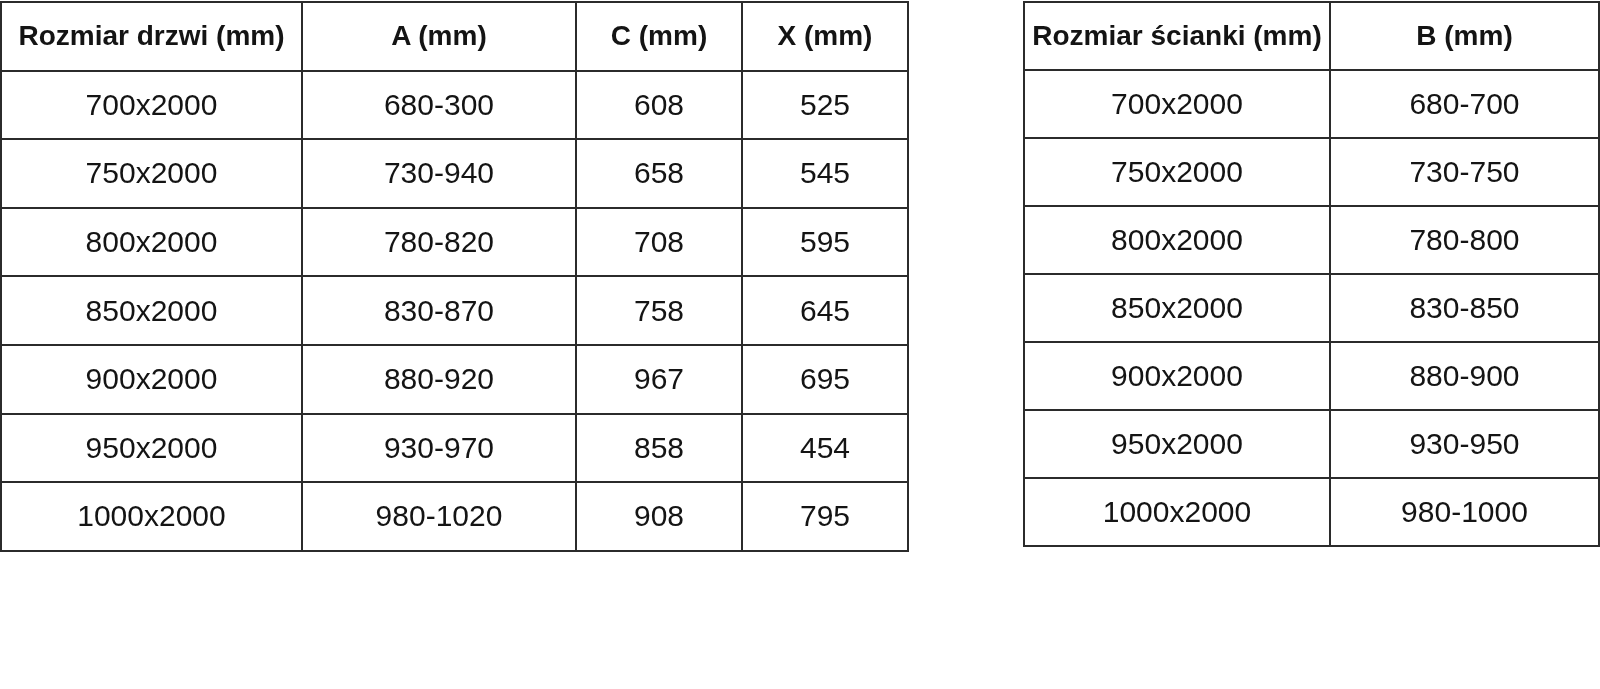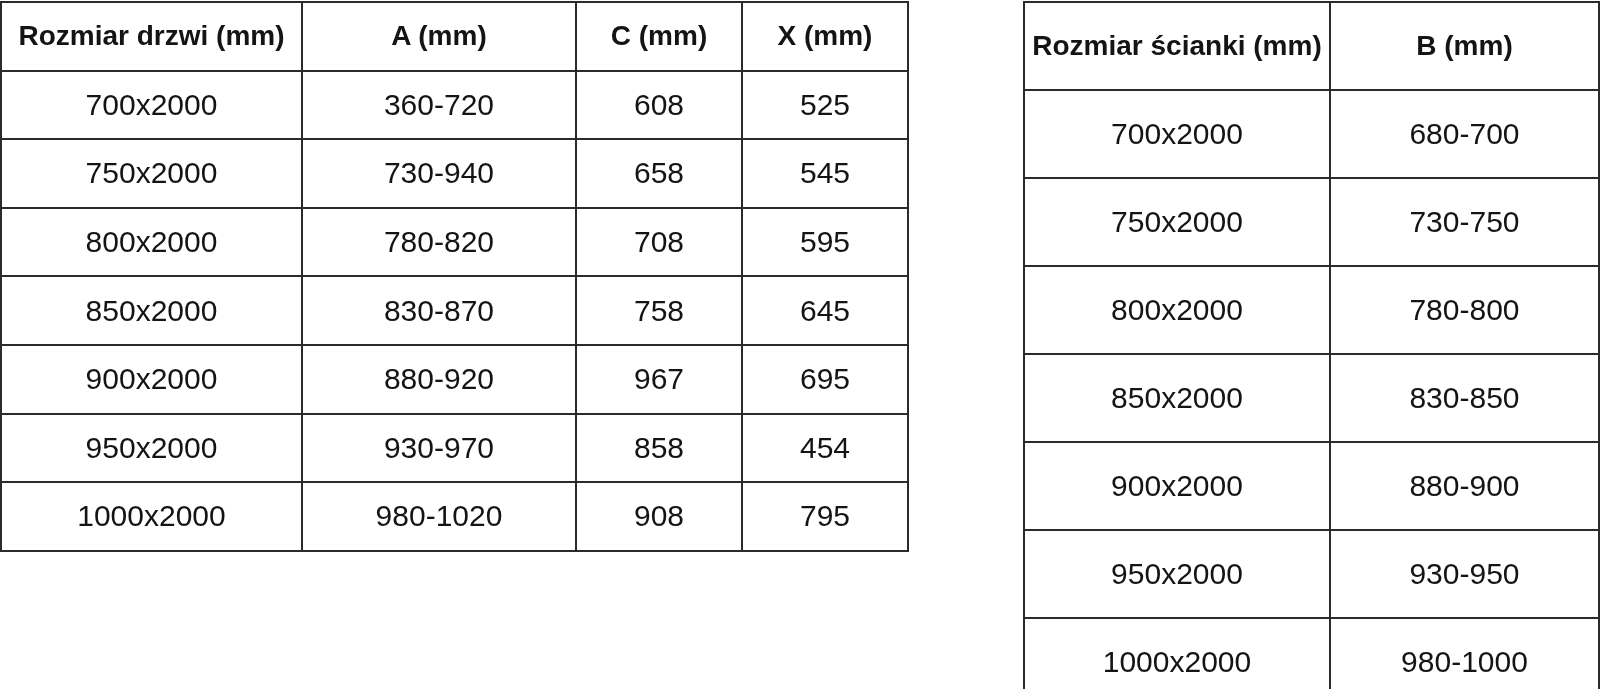--- a/index.html
+++ b/index.html
@@ -57,21 +57,21 @@
   #door-table .col-a    { width: 274px; }
   #door-table .col-c    { width: 166px; }
   #door-table .col-x    { width: 166px; }
 
   
   #wall-table {
     left: 1023px;
     top: 1px;
     width: 575px;
   }
-  #wall-table tr { height: 88px; }
+  #wall-table tr { height: 68px; }
   #wall-table .col-size { width: 306px; }
   #wall-table .col-b    { width: 269px; }
 </style>
 </head>
 <body>
 
 <div class="canvas">
 
   <table id="door-table" class="spec-table">
     <colgroup>
@@ -84,21 +84,21 @@
       <tr>
           <th>Rozmiar drzwi (mm)</th>
           <th>A (mm)</th>
           <th>C (mm)</th>
           <th>X (mm)</th>
         </tr>
     </thead>
     <tbody>
         <tr>
           <td>700x2000</td>
-          <td>360-720</td>
+          <td>680-300</td>
           <td>608</td>
           <td>525</td>
         </tr>
         <tr>
           <td>750x2000</td>
           <td>730-940</td>
           <td>658</td>
           <td>545</td>
         </tr>
         <tr>

